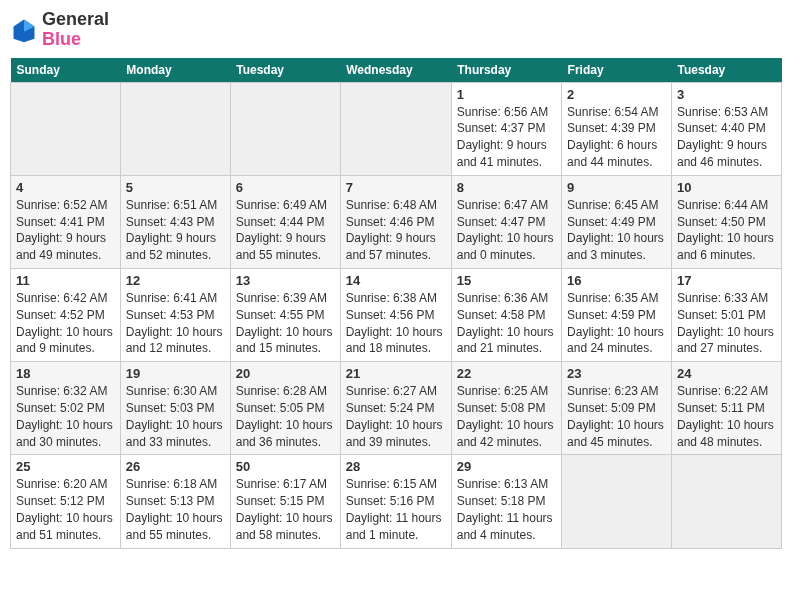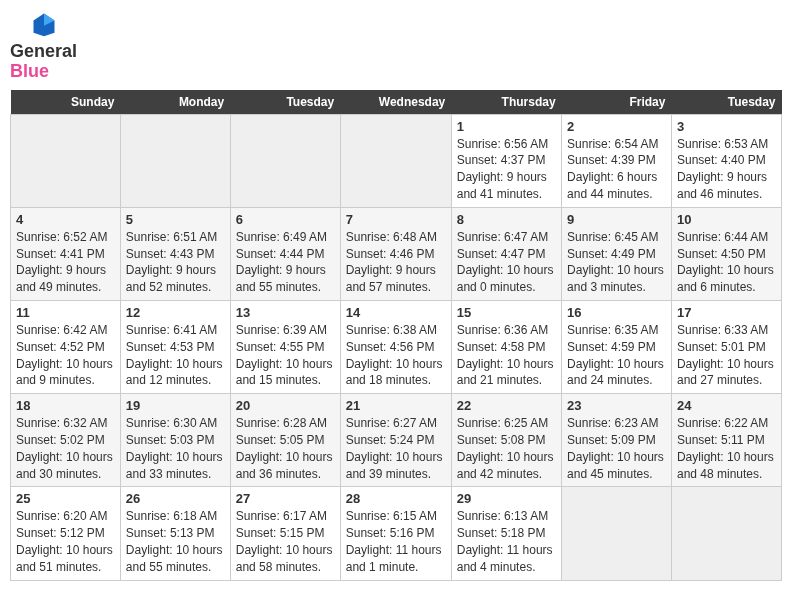--- a/index.html
+++ b/index.html
@@ -13,21 +13,20 @@
     .header {
       display: flex;
       justify-content: space-between;
       align-items: flex-start;
       margin-bottom: 8px;
     }
     .logo {
       display: flex;
       align-items: center;
       gap: 4px;
-      flex-direction: column;
     }
     .logo-text {
       font-size: 18px;
       font-weight: bold;
       line-height: 1.1;
     }
     .logo-general { color: #333; }
     .logo-blue { color: #ec4899; }
     .logo-icon {
       width: 28px;
@@ -44,23 +43,23 @@
     .location {
       font-size: 15px;
       color: #333;
     }
     table {
       width: 100%;
       border-collapse: collapse;
       font-size: 11px;
     }
     th {
-      background-color: #404040;
+      background-color: #0f766e;
       color: #fff;
-      text-align: right;
+      text-align: left;
       padding: 5px 6px;
       font-size: 12px;
       font-weight: bold;
       margin-left: 38px;
     }
     td {
       border: 1px solid #ccc;
       vertical-align: top;
       padding: 4px 5px;
       width: 113px;
@@ -330,21 +329,21 @@
         </td>
         <td>
           <div class="day-number">26</div>
           <div class="day-info">
             <div>Sunrise: 6:18 AM</div>
             <div>Sunset: 5:13 PM</div>
             <div>Daylight: 10 hours and 55 minutes.</div>
           </div>
         </td>
         <td>
-          <div class="day-number">27</div>
+          <div class="day-number">50</div>
           <div class="day-info">
             <div>Sunrise: 6:17 AM</div>
             <div>Sunset: 5:15 PM</div>
             <div>Daylight: 10 hours and 58 minutes.</div>
           </div>
         </td>
         <td>
           <div class="day-number">28</div>
           <div class="day-info">
             <div>Sunrise: 6:15 AM</div>

